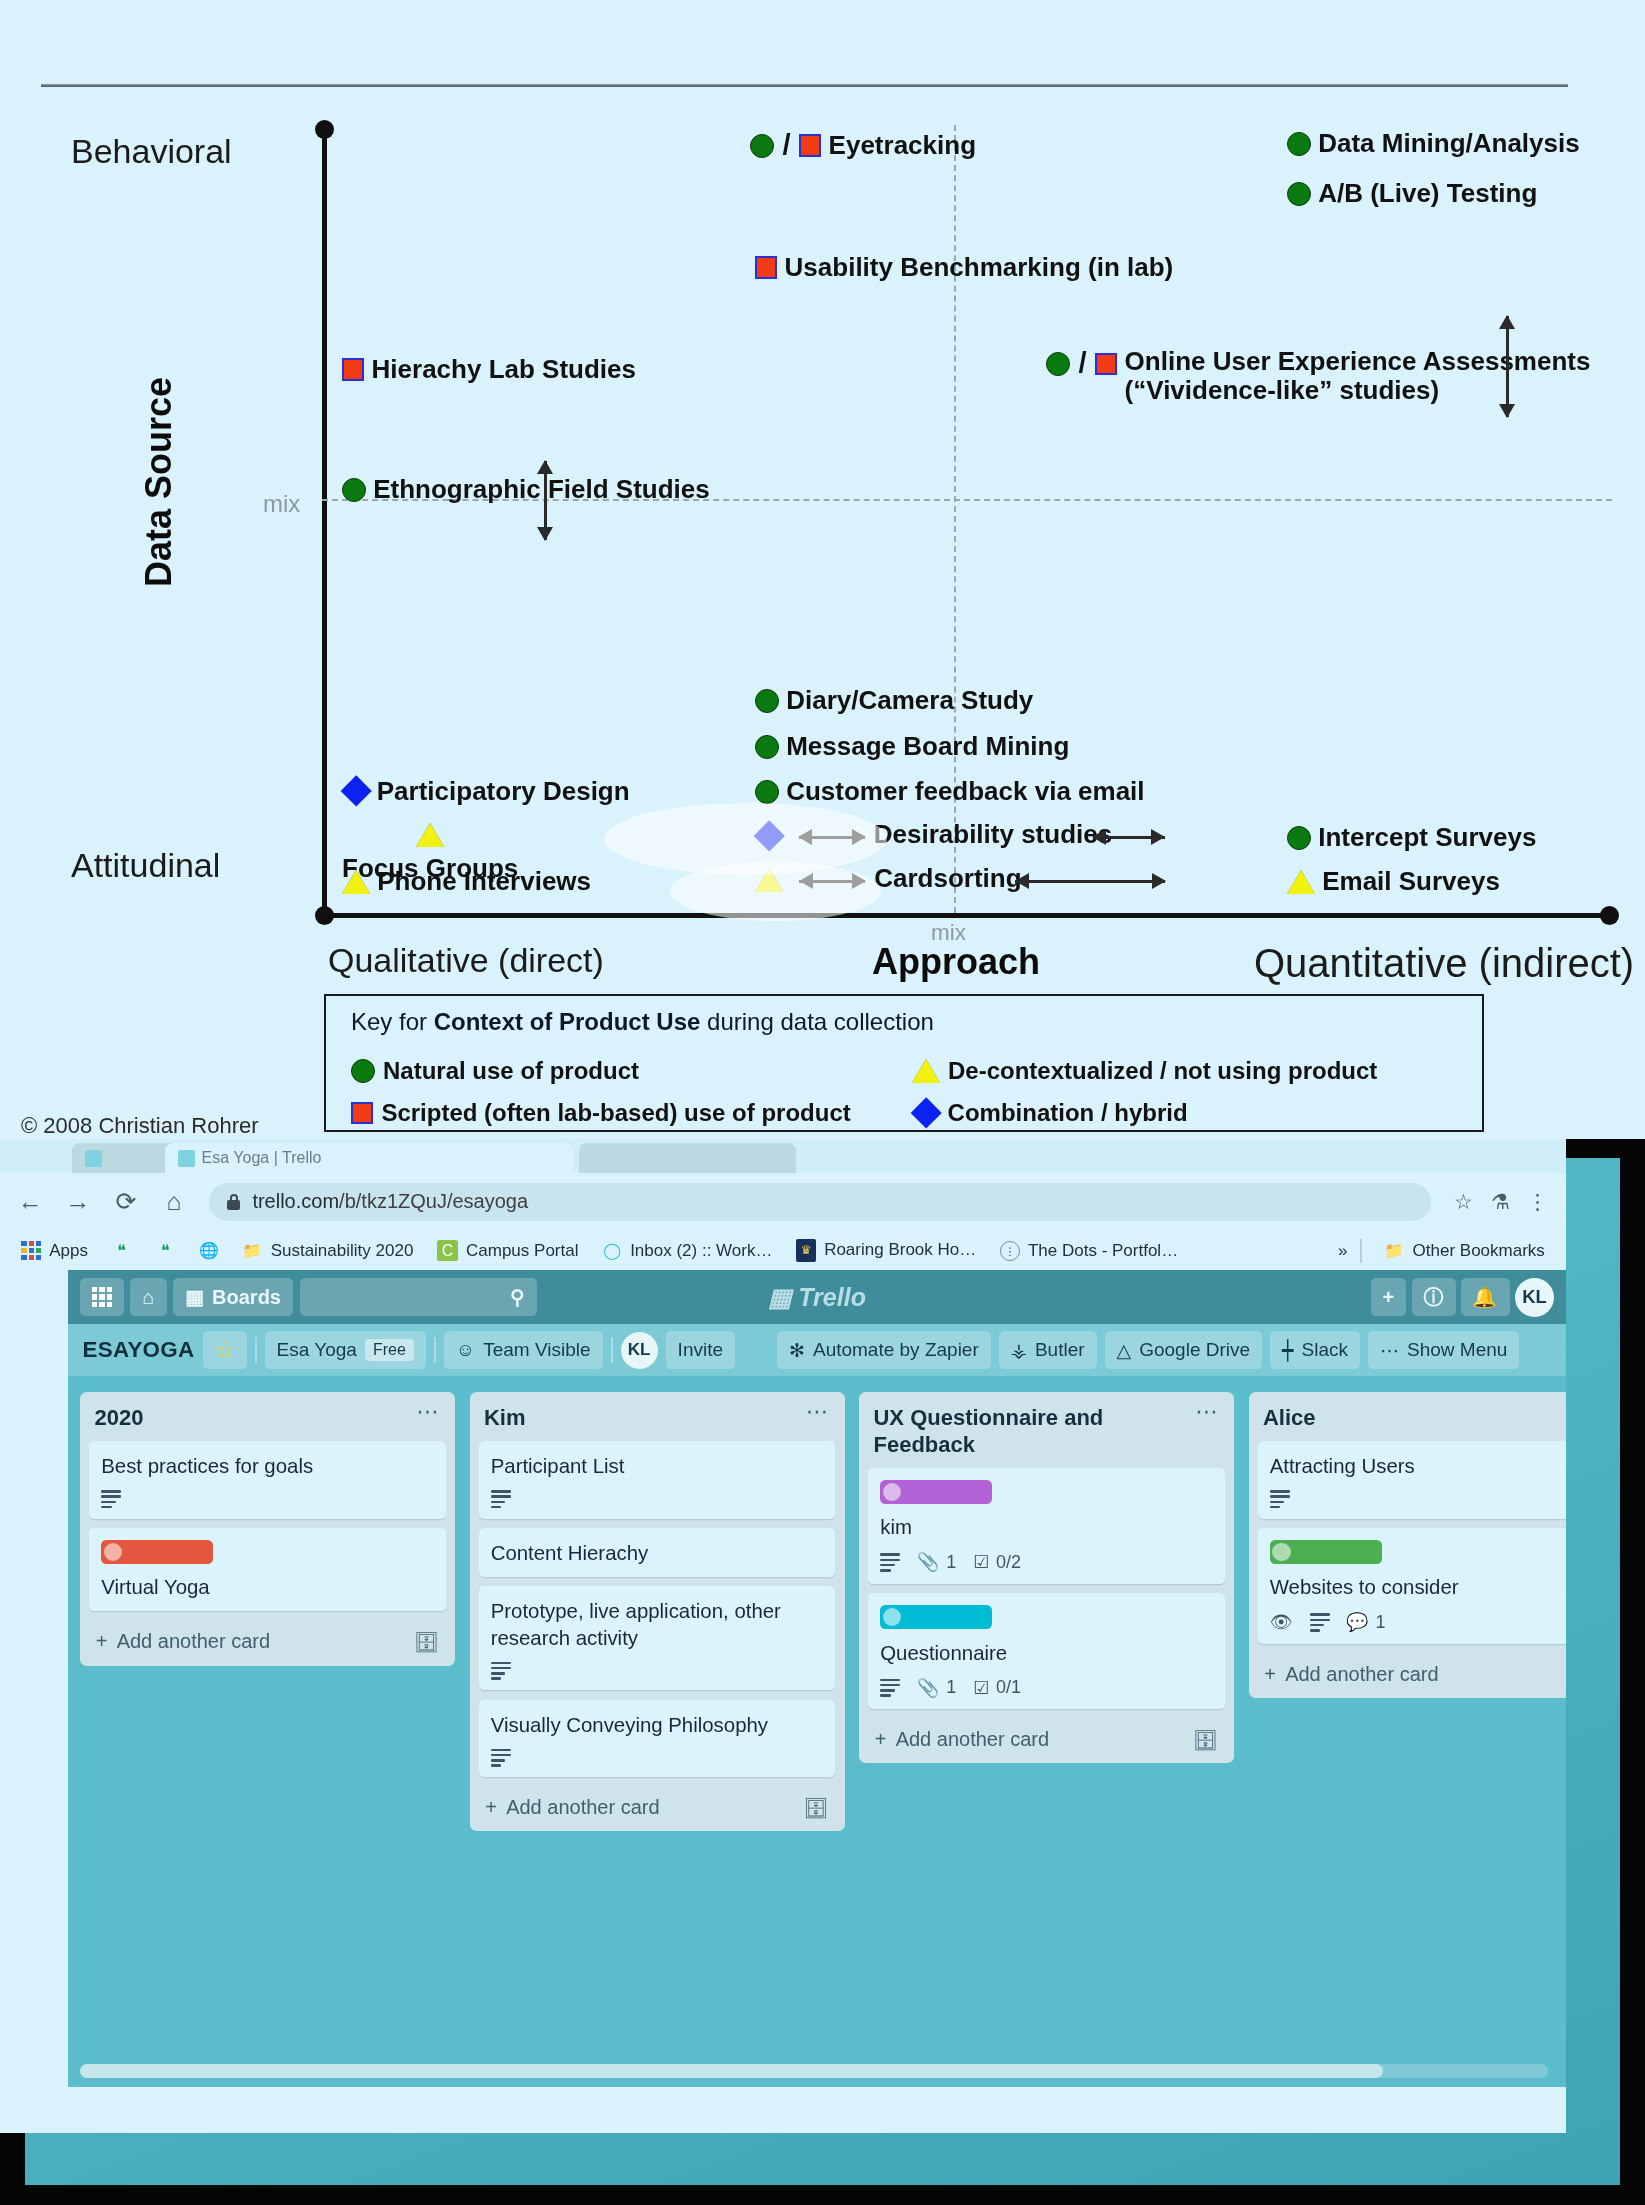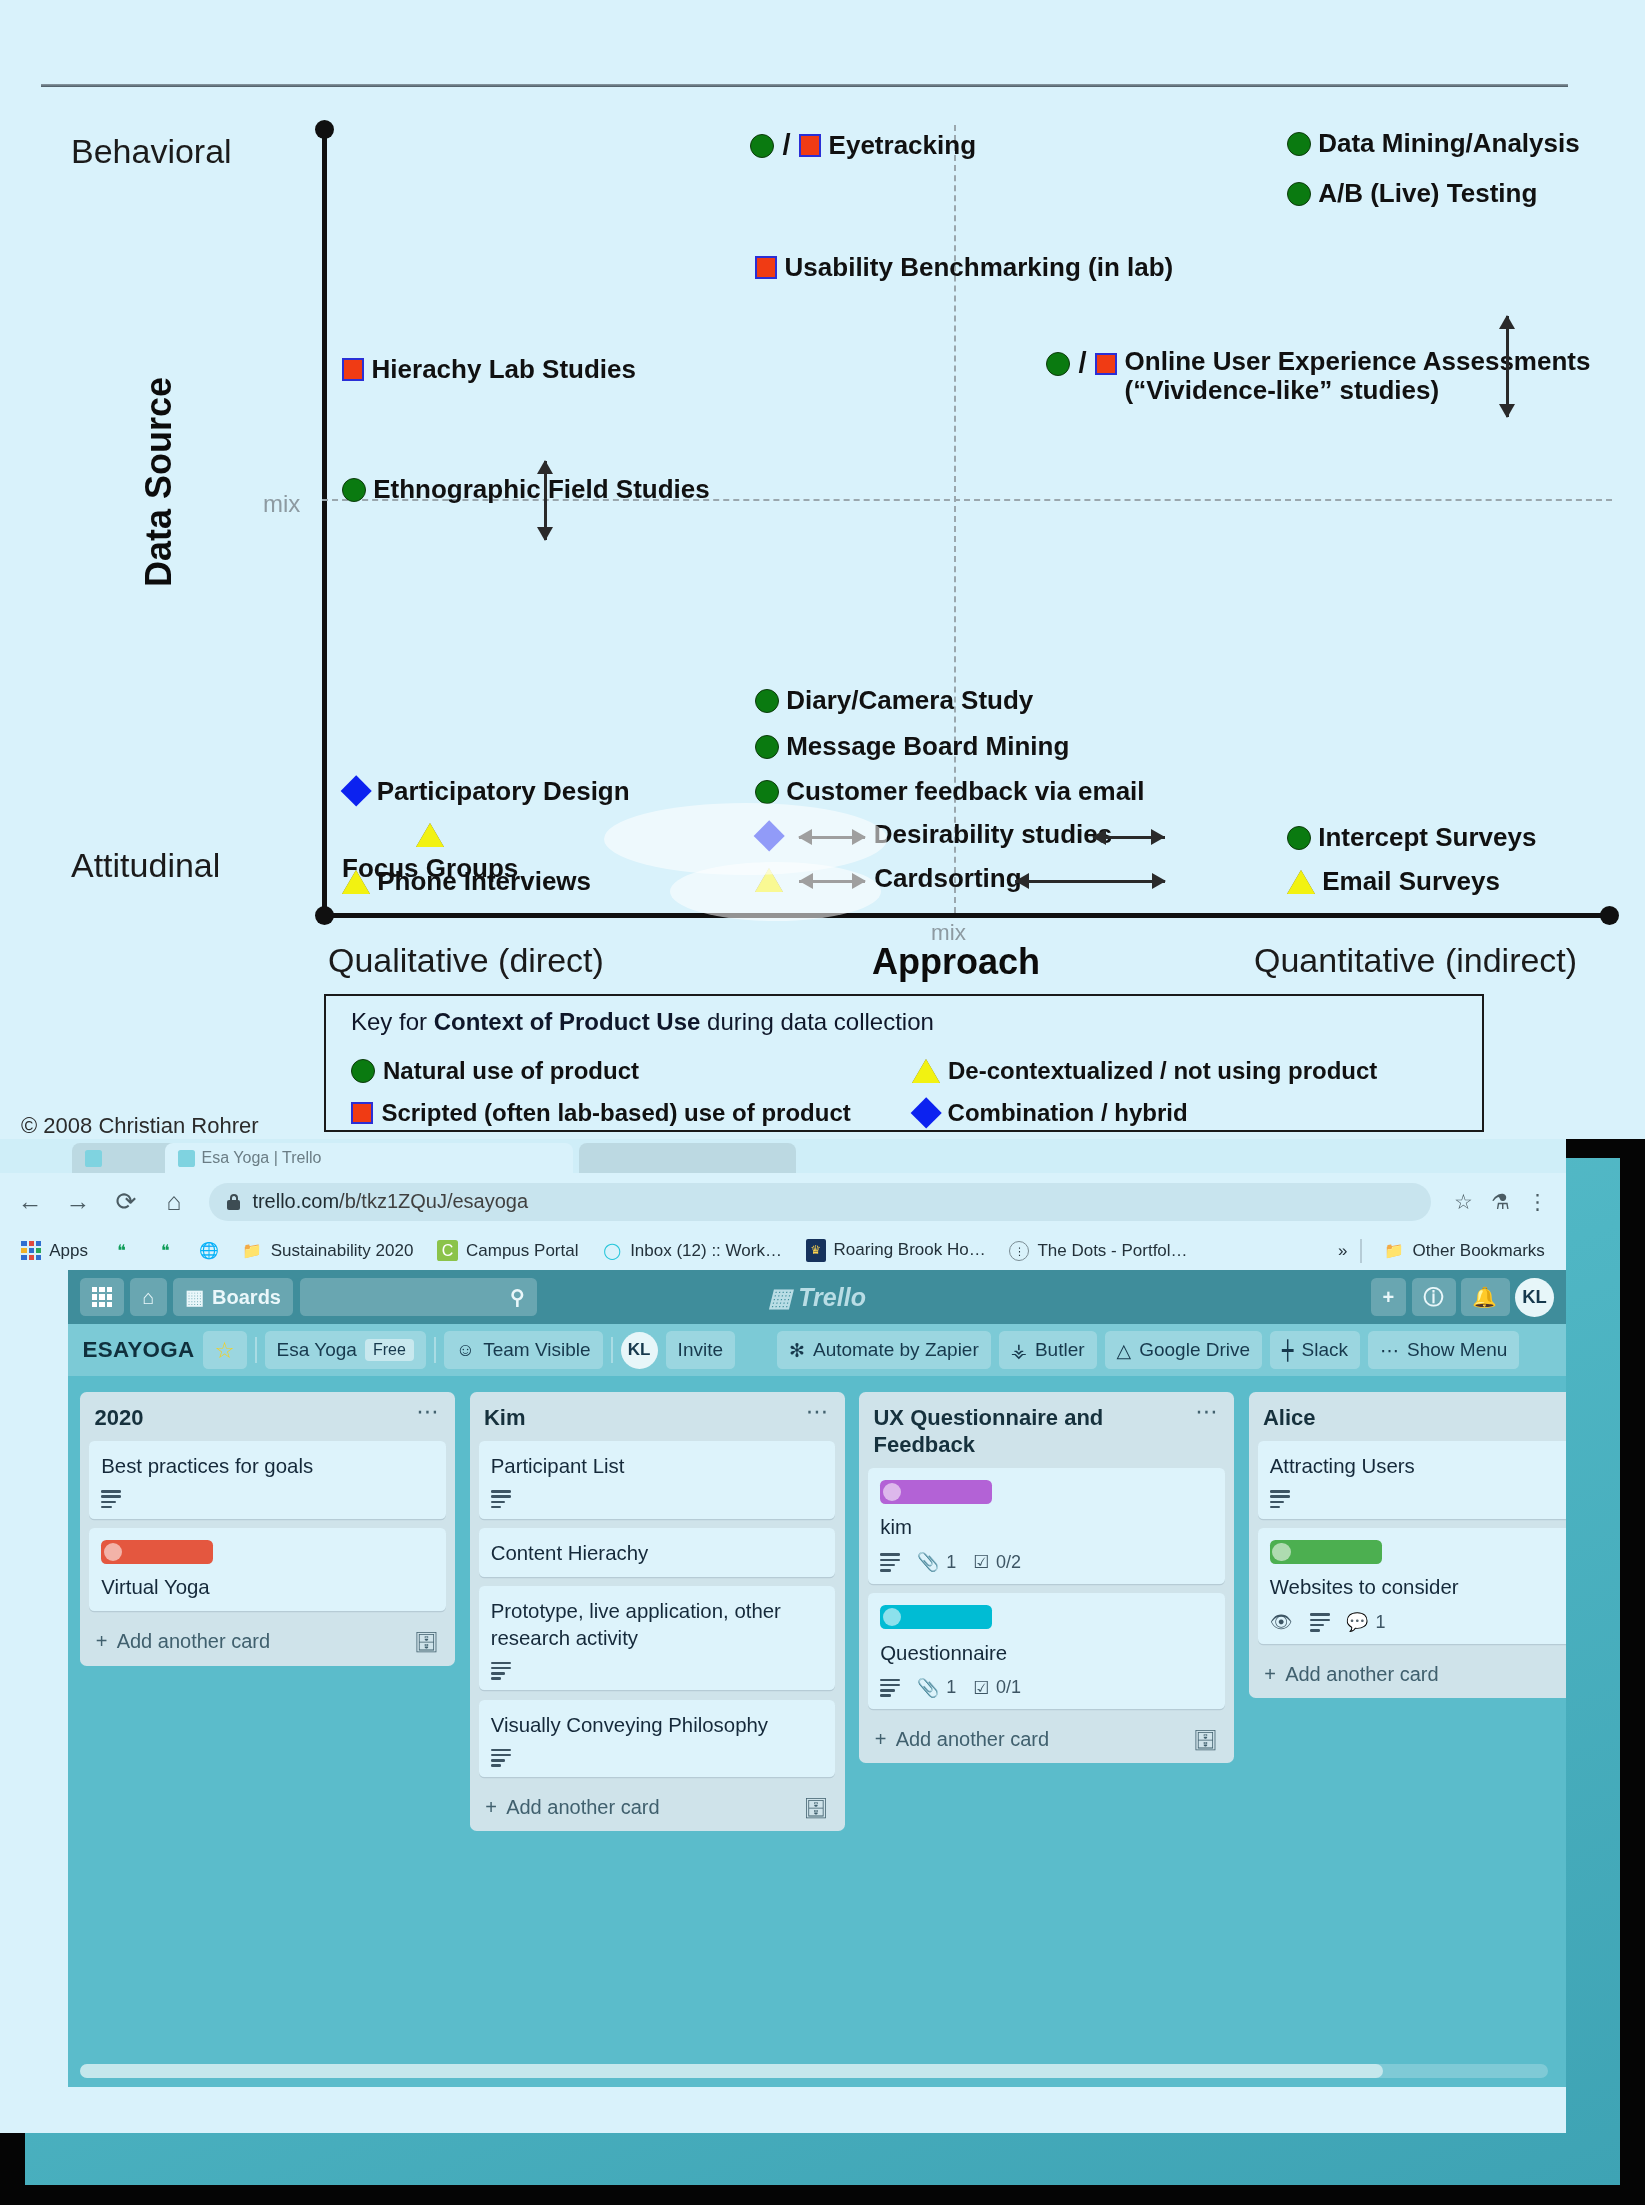--- a/index.html
+++ b/index.html
@@ -82,21 +82,21 @@
   .lbl-qual {
     position:absolute; left:328px; top:941px;
     font-size:34px; color:#1b1b1b;
   }
   .lbl-approach {
     position:absolute; left:872px; top:941px;
     font-size:36px; font-weight:bold; color:#0c0c0c;
   }
   .lbl-quant {
     position:absolute; left:1254px; top:941px;
-    font-size:34px; color:#1b1b1b;
+    font-size:40px; color:#1b1b1b;
   }
   .copyright {
     position:absolute; left:21px; top:1113px;
     font-size:22px; color:#2b2b2b;
   }
 
   
   .mk { display:inline-block; vertical-align:middle; }
   .mk-circle {
     width:24px; height:24px; border-radius:50%;
@@ -568,21 +568,21 @@
     <span class="bm">
       <span class="bm-ico">📁</span>
       <span>Sustainability 2020</span>
     </span>
     <span class="bm">
       <span class="bm-ico" style="background:#8bc34a;color:#fff;border-radius:2.6px;width:21px;height:21px;">C</span>
       <span>Campus Portal</span>
     </span>
     <span class="bm">
       <span class="bm-ico" style="color:#26c6da;">◯</span>
-      <span>Inbox (12) :: Work…</span>
+      <span>Inbox (2) :: Work…</span>
     </span>
     <span class="bm">
       <span class="bm-ico" style="background:#16325c;color:#ffd54f;border-radius:2px;width:20px;height:22.4px;font-size:12px;">♛</span>
       <span>Roaring Brook Ho…</span>
     </span>
     <span class="bm">
       <span class="bm-ico" style="border:1.3px solid #7a8c94;border-radius:50%;font-size:10.5px;">⋮</span>
       <span>The Dots - Portfol…</span>
     </span>
     <span style="margin-left:auto; display:flex; align-items:center; gap:13px;">

